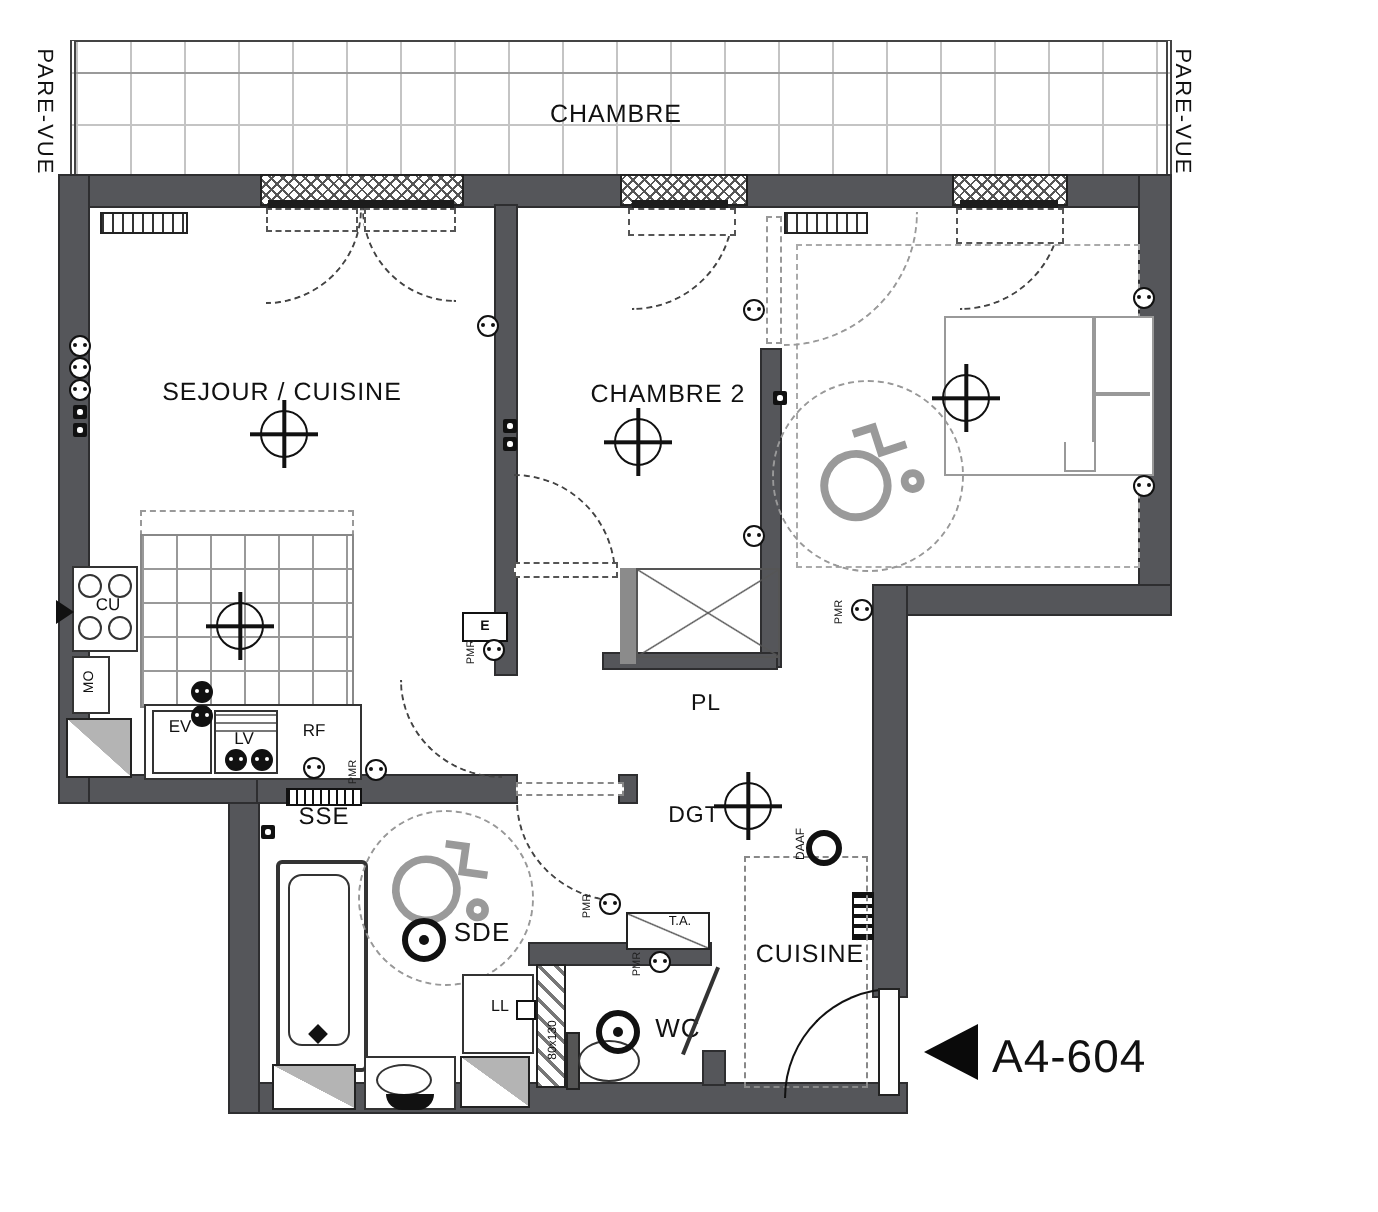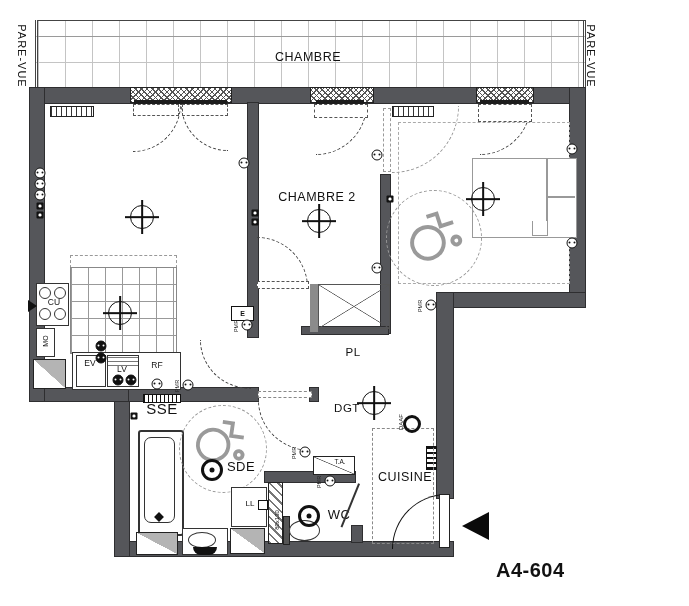--- a/index.html
+++ b/index.html
@@ -62,21 +62,21 @@
   .outlet.dark::before,.outlet.dark::after{background:#fff;}
   .sw{position:absolute;width:7px;height:7px;background:#111;border-radius:1px;transform:translate(-50%,-50%);}
   .sw::before{content:"";position:absolute;left:2px;top:2px;width:2.5px;height:2.5px;background:#fff;border-radius:50%;}
   .pmr-label{position:absolute;font-size:5.5px;color:#222;white-space:nowrap;transform:translate(-50%,-50%) rotate(-90deg);}
   .ebox{position:absolute;border:1.4px solid #111;background:#fff;font-size:7px;font-weight:bold;
         display:flex;align-items:center;justify-content:center;}
   .panelbox{position:absolute;border:1px solid #111;background:repeating-linear-gradient(0deg,#111 0 2px,#fff 2px 5px);}
   .line{position:absolute;background:#333;transform-origin:left top;}
   
   #unit-arrow{position:absolute;width:0;height:0;border-top:14px solid transparent;border-bottom:14px solid transparent;border-right:27px solid #0a0a0a;}
-  #unit-label{position:absolute;font-size:20px;font-weight:bold;letter-spacing:.5px;margin-top:44px;}
+  #unit-label{position:absolute;font-size:23px;font-weight:normal;letter-spacing:.5px;}
   .tick{position:absolute;width:5px;height:4px;background:#1c1c1c;}
   .diamond{position:absolute;width:7px;height:7px;background:#111;transform:translate(-50%,-50%) rotate(45deg);}
   svg.wheel{position:absolute;stroke:#9a9a9a;fill:none;stroke-width:3;}
 </style>
 </head>
 <body>
 
 <div id="sheet">
 
   <div id="terrace" class="abs" style="left:35px;top:20px;width:545px;height:68px;">
@@ -118,28 +118,29 @@
   <div class="leaf" style="left:133px;top:104px;width:44px;height:10px;"></div>
   <div class="leaf" style="left:182px;top:104px;width:44px;height:10px;"></div>
   <div class="arc arc-br" style="left:316px;top:104px;width:50px;height:50px;"></div>
   <div class="leaf" style="left:314px;top:104px;width:52px;height:12px;"></div>
   <div class="arc arc-br" style="left:480px;top:104px;width:50px;height:50px;"></div>
   <div class="leaf" style="left:478px;top:104px;width:52px;height:16px;"></div>
 
   <div class="radiator" style="left:50px;top:106px;width:42px;"></div>
   <div class="radiator" style="left:392px;top:106px;width:40px;"></div>
 
-  <div class="room-label" style="left:317px;top:197px;">CHAMBRE 2</div>
+  <div class="room-label" style="left:141px;top:196px;">SEJOUR / CUISINE</div>
+  <div class="room-label" style="left:334px;top:197px;">CHAMBRE 2</div>
   <div class="room-label" style="left:512px;top:187px;">CHAMBRE 1</div>
   <div class="room-label" style="left:353px;top:352px;font-size:11.5px;">PL</div>
   <div class="room-label" style="left:347px;top:408px;font-size:11.5px;">DGT</div>
   <div class="room-label" style="left:405px;top:477px;">CUISINE</div>
   <div class="room-label" style="left:241px;top:466px;font-size:13px;">SDE</div>
   <div class="room-label" style="left:339px;top:514px;font-size:13px;">WC</div>
-  <div class="room-label" style="left:162px;top:408px;font-size:15px;">SSE</div>
+  <div class="room-label" style="left:162px;top:408px;font-size:12px;">SSE</div>
 
   <div class="dashzone" style="left:70px;top:255px;width:105px;height:97px;border-color:#999;"></div>
   <div id="tiles" style="left:70px;top:267px;width:105px;height:85px;"></div>
   <div class="furn-dk" style="left:72px;top:352px;width:107px;height:36px;"></div>
   <div class="furn-dk" style="left:76px;top:355px;width:28px;height:30px;"></div>
   <div class="small-label" style="left:90px;top:363px;">EV</div>
   <div class="furn-dk" style="left:107px;top:355px;width:30px;height:30px;background:repeating-linear-gradient(0deg,#777 0 1px,#fff 1px 4px) top/100% 10px no-repeat,#fff;"></div>
   <div class="small-label" style="left:122px;top:369px;">LV</div>
   <div class="small-label" style="left:157px;top:365px;">RF</div>
   <div class="furn-dk" style="left:36px;top:283px;width:31px;height:41px;"></div>

